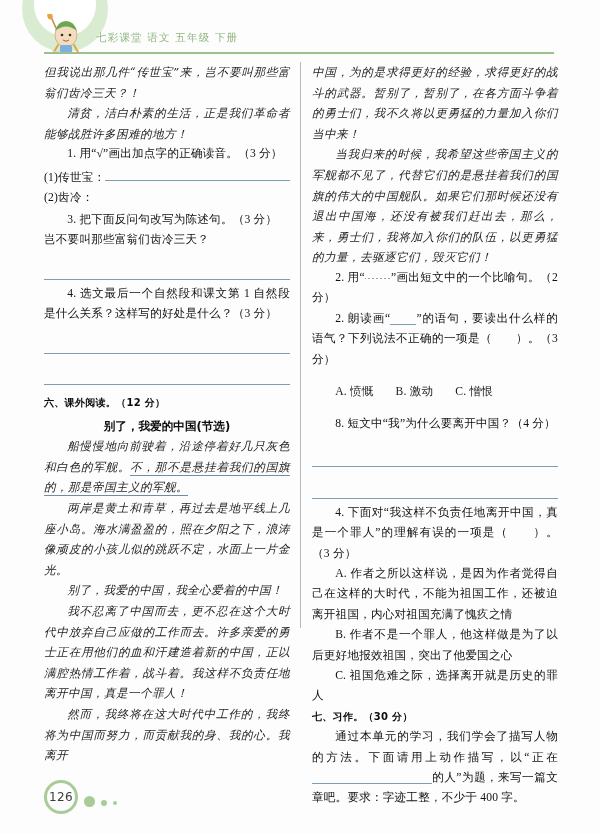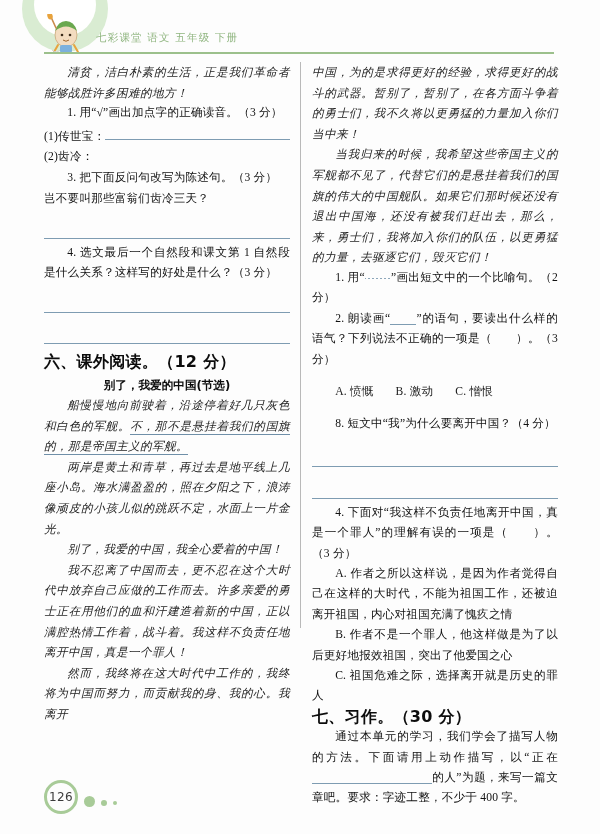--- a/index.html
+++ b/index.html
@@ -136,21 +136,21 @@
     display: inline-block;
     border-bottom: 1px solid #7e9cb2;
     vertical-align: -3px;
   }
   .blank-sm { width: 26px; }
   .blank-md { width: 120px; }
 
   
   .section-head {
     font-family: "DejaVu Sans", "Liberation Sans", sans-serif;
-    font-size: 16px;
+    font-size: 10px;
     font-weight: bold;
     color: #0c0c0c;
     letter-spacing: 0.3px;
     margin: 0;
   }
   .section-title {
     font-family: "DejaVu Sans", "Liberation Sans", sans-serif;
     font-size: 11.6px;
     font-weight: bold;
     text-align: center;
@@ -249,20 +249,21 @@
     </svg>
 
     <div class="header-rule"></div>
     <div class="header-title">七彩课堂  语文  五年级  下册</div>
   </div>
 
   <div class="col-divider"></div>
 
   <div class="col col-left">
 
+    <p class="passage">但我说出那几件“传世宝”来，岂不要叫那些富翁们齿冷三天？！</p>
     <p class="passage indent">清贫，洁白朴素的生活，正是我们革命者能够战胜许多困难的地方！</p>
 
     <p class="q indent">1. 用“√”画出加点字的正确读音。（3 分）</p>
 
     <div style="display:flex;align-items:baseline;">
       <span class="q" style="white-space:nowrap;">(1)传世宝：</span>
       <span class="inline-rule" style="flex:1;height:15px;"></span>
     </div>
     <div style="display:flex;align-items:baseline;flex-direction:column;">
       <span class="q" style="white-space:nowrap;">(2)齿冷：</span>
@@ -294,21 +295,21 @@
     <p class="passage indent">然而，我终将在这大时代中工作的，我终将为中国而努力，而贡献我的身、我的心。我离开</p>
 
   </div>
 
   <div class="col col-right">
 
     <p class="passage">中国，为的是求得更好的经验，求得更好的战斗的武器。暂别了，暂别了，在各方面斗争着的勇士们，我不久将以更勇猛的力量加入你们当中来！</p>
     <p class="passage indent">当我归来的时候，我希望这些帝国主义的军舰都不见了，代替它们的是悬挂着我们的国旗的伟大的中国舰队。如果它们那时候还没有退出中国海，还没有被我们赶出去，那么，来，勇士们，我将加入你们的队伍，以更勇猛的力量，去驱逐它们，毁灭它们！</p>
 
     <p class="q indent">
-      <span>1. 用“</span><span class="wavy"></span><span>”画出短文中的一个比喻句。（2 分）</span>
+      <span>2. 用“</span><span class="wavy"></span><span>”画出短文中的一个比喻句。（2 分）</span>
     </p>
 
     <p class="q indent">
       <span>2. 朗读画“</span><span class="inline-rule blank-sm"></span><span>”的语句，要读出什么样的语气？下列说法不正确的一项是（　　）。（3 分）</span>
     </p>
 
     <p class="choices">
       <span>A. 愤慨</span><span>B. 激动</span><span>C. 憎恨</span>
     </p>
 

